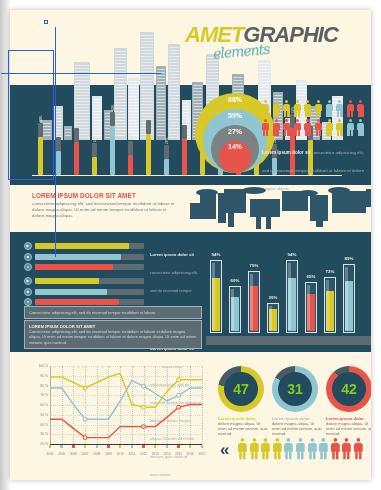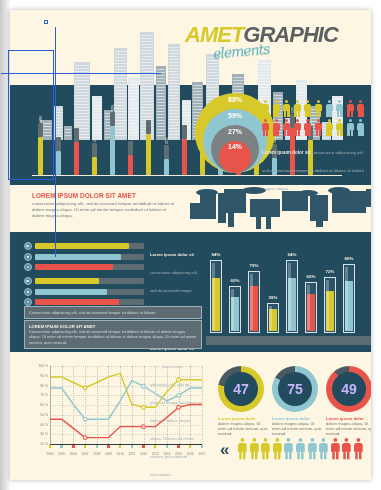--- a/index.html
+++ b/index.html
@@ -119,21 +119,21 @@
   .ylab{position:absolute;left:0;width:24px;text-align:right;font-size:3.4px;color:#8b8577;}
   .xlab{position:absolute;top:90px;width:16px;text-align:center;font-size:3.2px;color:#8b8577;}
   .xtick{position:absolute;top:83px;width:2.4px;height:3px;}
   svg.lines{position:absolute;left:26px;top:4px;}
 
   
   .badges{position:absolute;left:208px;top:356px;width:160px;}
   .badge{position:absolute;width:46px;height:46px;border-radius:50%;}
   .badge .inner{position:absolute;left:6px;top:6px;width:34px;height:34px;border-radius:50%;
                 background:#234b5e;display:flex;align-items:center;justify-content:center;}
-  .badge .num{font-size:14px;font-weight:bold;color:#c4b5fd;}
+  .badge .num{font-size:14px;font-weight:bold;color:#84cc16;}
   .bcap{position:absolute;top:50px;width:50px;}
   .bcap .b{font-size:4.2px;font-weight:bold;}
   .bcap .n{font-size:4px;color:#7a7468;line-height:5.2px;}
 
   
   .botrow{position:absolute;left:210px;top:428px;width:160px;height:26px;}
   .chev{position:absolute;top:3px;font-size:17px;line-height:17px;color:#234b5e;font-weight:bold;}
 
   .shadowL{position:absolute;left:0;top:0;width:11px;height:490px;
            background:linear-gradient(to right,rgba(0,0,0,.22),rgba(0,0,0,0));}
@@ -651,30 +651,30 @@
           <div class="inner">
             <span class="num">47</span>
           </div>
         </div>
         <div class="bcap" style="left: 0px;">
           <div class="b" style="color:#d8c92b">Lorem ipsum dolor</div>
           <div class="n">dolore magna aliqua, Ut enim ad minim veniam, quis nostrud.</div>
         </div>
         <div class="badge" style="left: 54px; top: 0px; background: conic-gradient(rgb(143, 198, 207) 0deg, rgb(143, 198, 207) 300deg, rgb(74, 90, 98) 0deg, rgb(74, 90, 98) 360deg);">
           <div class="inner">
-            <span class="num">75</span>
+            <span class="num">31</span>
           </div>
         </div>
         <div class="bcap" style="left: 54px;">
           <div class="b" style="color:#8fc6cf">Lorem ipsum dolor</div>
           <div class="n">dolore magna aliqua, Ut enim ad minim veniam, quis nostrud.</div>
         </div>
         <div class="badge" style="left: 108px; top: 0px; background: conic-gradient(rgb(232, 83, 74) 0deg, rgb(232, 83, 74) 320deg, rgb(74, 90, 98) 0deg, rgb(74, 90, 98) 360deg);">
           <div class="inner">
-            <span class="num">49</span>
+            <span class="num">42</span>
           </div>
         </div>
         <div class="bcap" style="left: 108px;">
           <div class="b" style="color:#e8534a">Lorem ipsum dolor</div>
           <div class="n">dolore magna aliqua, Ut enim ad minim veniam, quis nostrud.</div>
         </div>
       </div>
 
     <div class="botrow">
       <div class="chev" style="left:0;">«</div>

